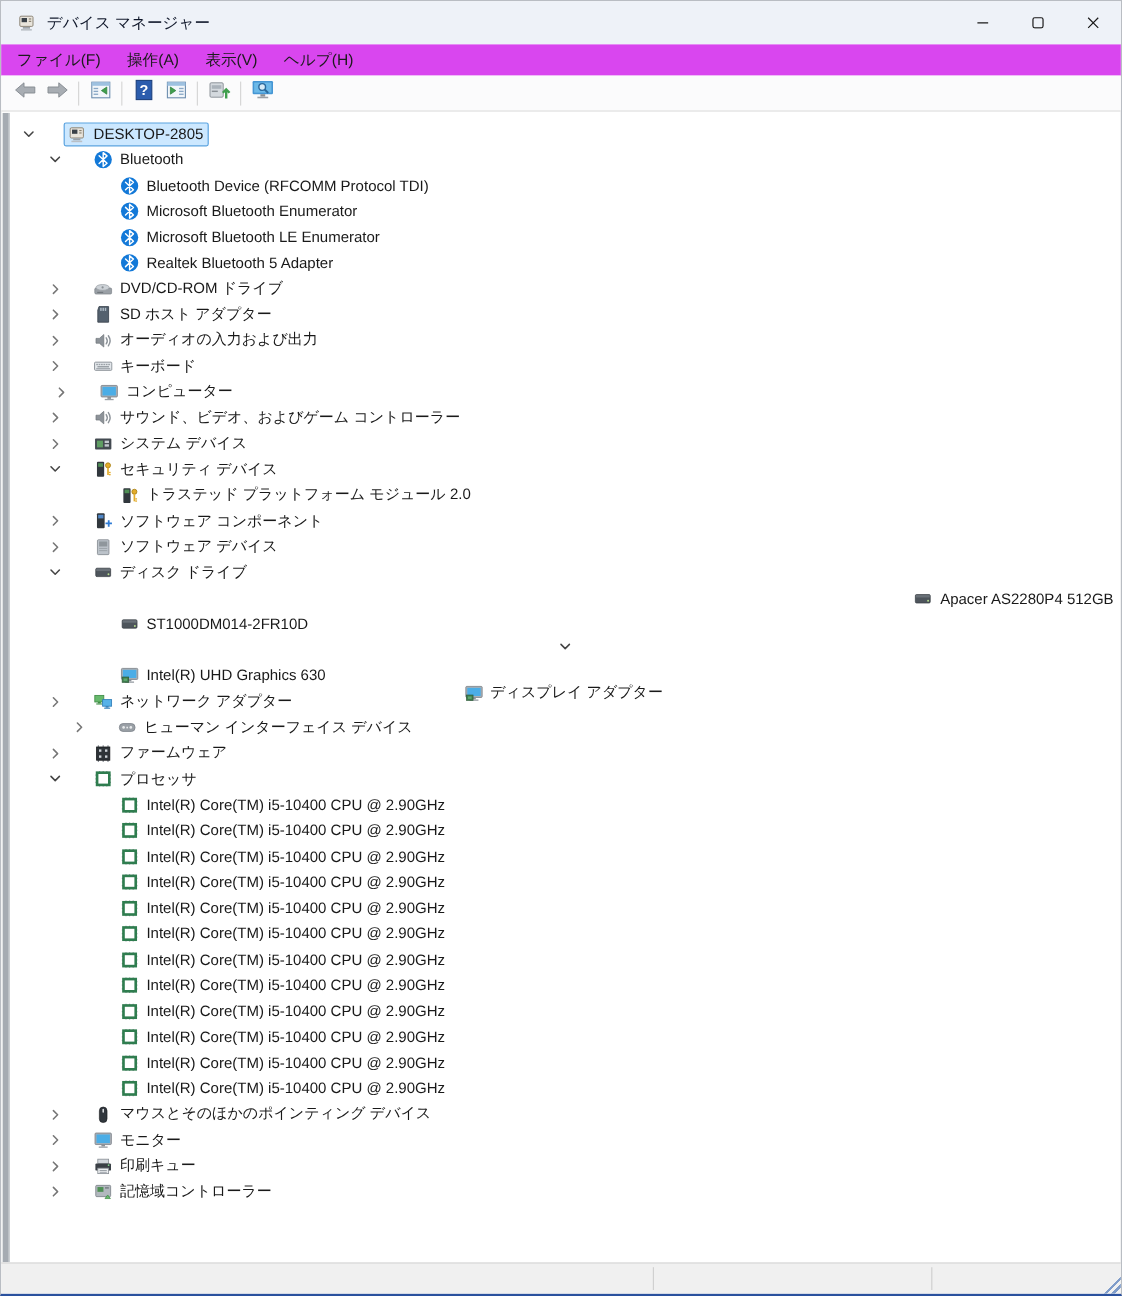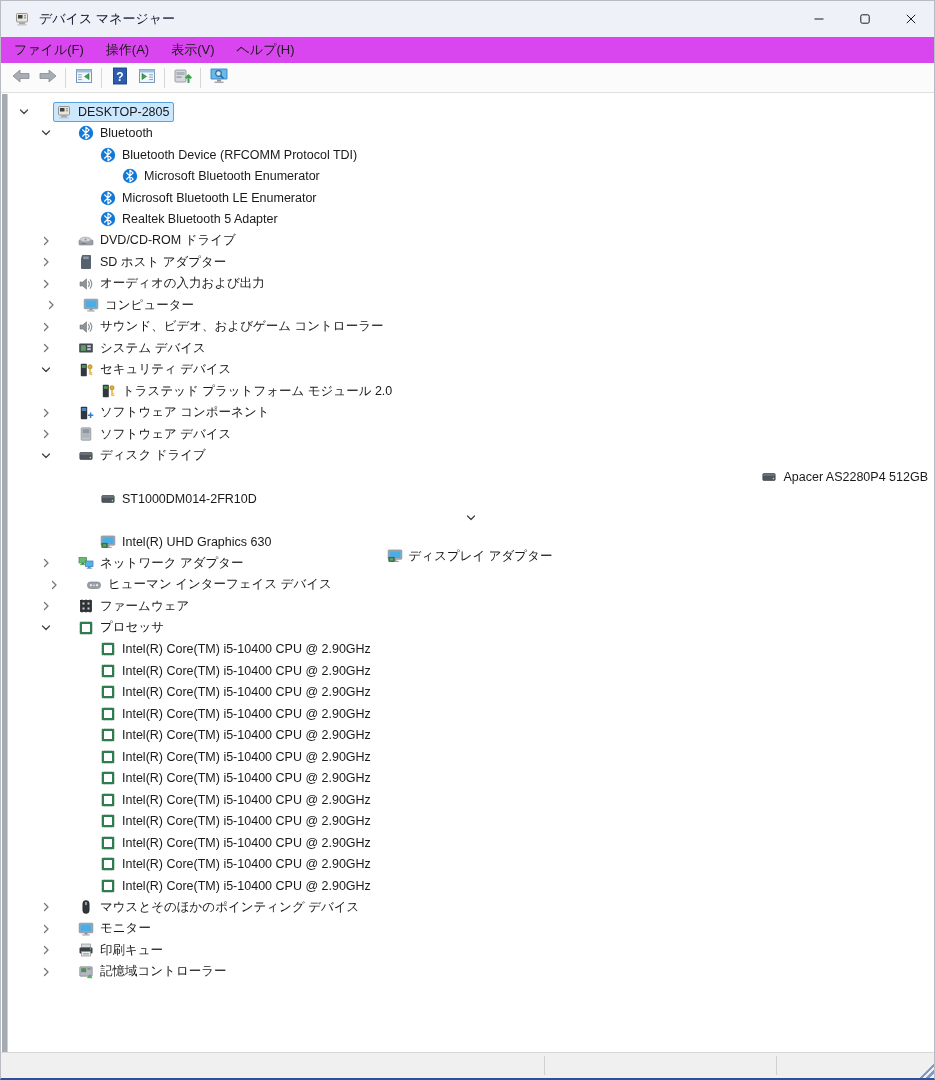--- a/index.html
+++ b/index.html
@@ -218,21 +218,21 @@
           <span class="node">
             <span class="tree-icon">
               <svg width="16" height="16" viewBox="0 0 16 16">
                 <circle cx="8" cy="8" r="7.2" fill="#1379d8"></circle>
                 <path d="M4.6 4.8 L11.2 11.1 L8 13.8 V2.2 L11.2 4.9 L4.6 11.2" stroke="#fff" stroke-width="1.2" fill="none" stroke-linejoin="round" stroke-linecap="round"></path>
               </svg>
             </span>
             <span class="label">Bluetooth Device (RFCOMM Protocol TDI)</span>
           </span>
         </div>
-        <div class="tree-row" style="padding-left: 72px;">
+        <div class="tree-row" style="padding-left: 50px;">
           <span class="chevron"></span>
           <span class="node">
             <span class="tree-icon">
               <svg width="16" height="16" viewBox="0 0 16 16">
                 <circle cx="8" cy="8" r="7.2" fill="#1379d8"></circle>
                 <path d="M4.6 4.8 L11.2 11.1 L8 13.8 V2.2 L11.2 4.9 L4.6 11.2" stroke="#fff" stroke-width="1.2" fill="none" stroke-linejoin="round" stroke-linecap="round"></path>
               </svg>
             </span>
             <span class="label">Microsoft Bluetooth Enumerator</span>
           </span>
@@ -304,20 +304,45 @@
             </svg>
           </span>
           <span class="node">
             <span class="tree-icon">
               <svg width="16" height="16" viewBox="0 0 16 16">
                 <path d="M2 6 H4.8 L8.5 2.8 V13.2 L4.8 10 H2 Z" fill="#8d9399" stroke="#6f757b" stroke-width="0.6"></path>
                 <path d="M10.5 5.5 q1.8 2.5 0 5 M12.3 3.8 q2.9 4.2 0 8.4" stroke="#8d9399" stroke-width="1.2" fill="none" stroke-linecap="round"></path>
               </svg>
             </span>
             <span class="label">オーディオの入力および出力</span>
+          </span>
+        </div>
+        <div class="tree-row" style="padding-left: 28px;">
+          <span class="chevron">
+            <svg width="10" height="10" viewBox="0 0 10 10">
+              <path d="M3.5 1.5 L7 5 L3.5 8.5" stroke="#767676" stroke-width="1.3" fill="none" stroke-linecap="round" stroke-linejoin="round"></path>
+            </svg>
+          </span>
+          <span class="node">
+            <span class="tree-icon">
+              <svg width="16" height="16" viewBox="0 0 16 16">
+                <rect x="0.8" y="4.8" width="14.4" height="6.8" rx="0.8" fill="#e3e7eb" stroke="#8a9096" stroke-width="0.8"></rect>
+                <g fill="#9aa0a6">
+                  <rect x="2.2" y="6.2" width="1.4" height="1.1"></rect>
+                  <rect x="4.2" y="6.2" width="1.4" height="1.1"></rect>
+                  <rect x="6.2" y="6.2" width="1.4" height="1.1"></rect>
+                  <rect x="8.2" y="6.2" width="1.4" height="1.1"></rect>
+                  <rect x="10.2" y="6.2" width="1.4" height="1.1"></rect>
+                  <rect x="12.2" y="6.2" width="1.4" height="1.1"></rect>
+                  <rect x="3.2" y="8" width="9.6" height="1.2"></rect>
+                  <rect x="2.2" y="9.8" width="11.6" height="0.9"></rect>
+                </g>
+              </svg>
+            </span>
+            <span class="label">キーボード</span>
           </span>
         </div>
         <div class="tree-row" style="padding-left: 33px;">
           <span class="chevron">
             <svg width="10" height="10" viewBox="0 0 10 10">
               <path d="M3.5 1.5 L7 5 L3.5 8.5" stroke="#767676" stroke-width="1.3" fill="none" stroke-linecap="round" stroke-linejoin="round"></path>
             </svg>
           </span>
           <span class="node">
             <span class="tree-icon">
@@ -528,21 +553,21 @@
                 <rect x="3.5" y="8" width="2.5" height="1.2" fill="#3f8c46"></rect>
                 <rect x="2.2" y="9.2" width="5" height="0.9" fill="#3f8c46"></rect>
                 <rect x="7.5" y="6" width="7.5" height="5.5" fill="#57b2e8" stroke="#2f7cb8" stroke-width="0.7"></rect>
                 <rect x="10" y="11.5" width="2.5" height="1.2" fill="#2f7cb8"></rect>
                 <rect x="8.8" y="12.7" width="5" height="0.9" fill="#2f7cb8"></rect>
               </svg>
             </span>
             <span class="label">ネットワーク アダプター</span>
           </span>
         </div>
-        <div class="tree-row" style="padding-left: 36px;">
+        <div class="tree-row" style="padding-left: 12px; margin-left: 36px;">
           <span class="chevron">
             <svg width="10" height="10" viewBox="0 0 10 10">
               <path d="M3.5 1.5 L7 5 L3.5 8.5" stroke="#767676" stroke-width="1.3" fill="none" stroke-linecap="round" stroke-linejoin="round"></path>
             </svg>
           </span>
           <span class="node">
             <span class="tree-icon">
               <svg width="16" height="16" viewBox="0 0 16 16">
                 <rect x="1.5" y="5" width="13" height="6.5" rx="3" fill="#9aa0a6" stroke="#7d838a" stroke-width="0.7"></rect>
                 <circle cx="5" cy="8.2" r="1.1" fill="#e8eaec"></circle>

